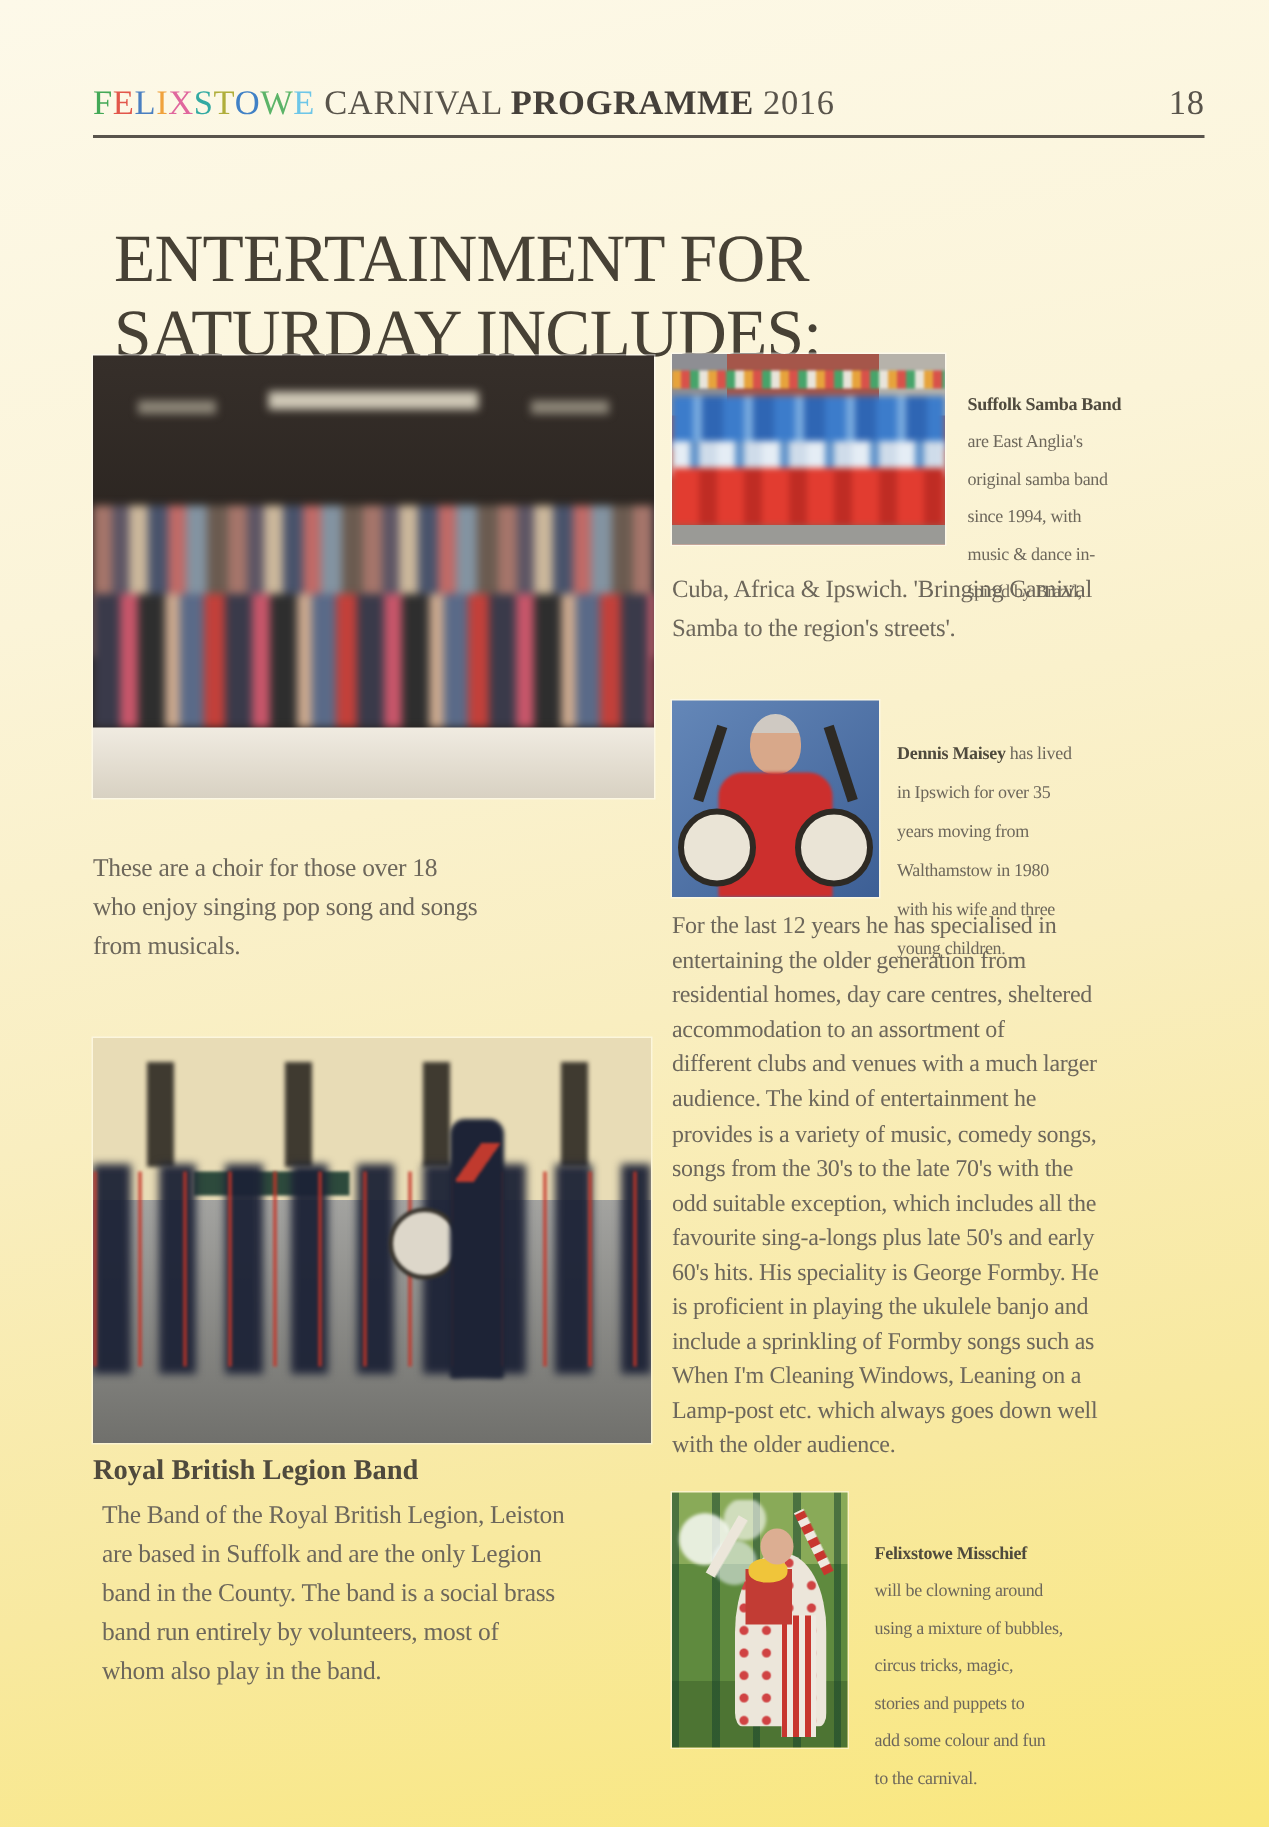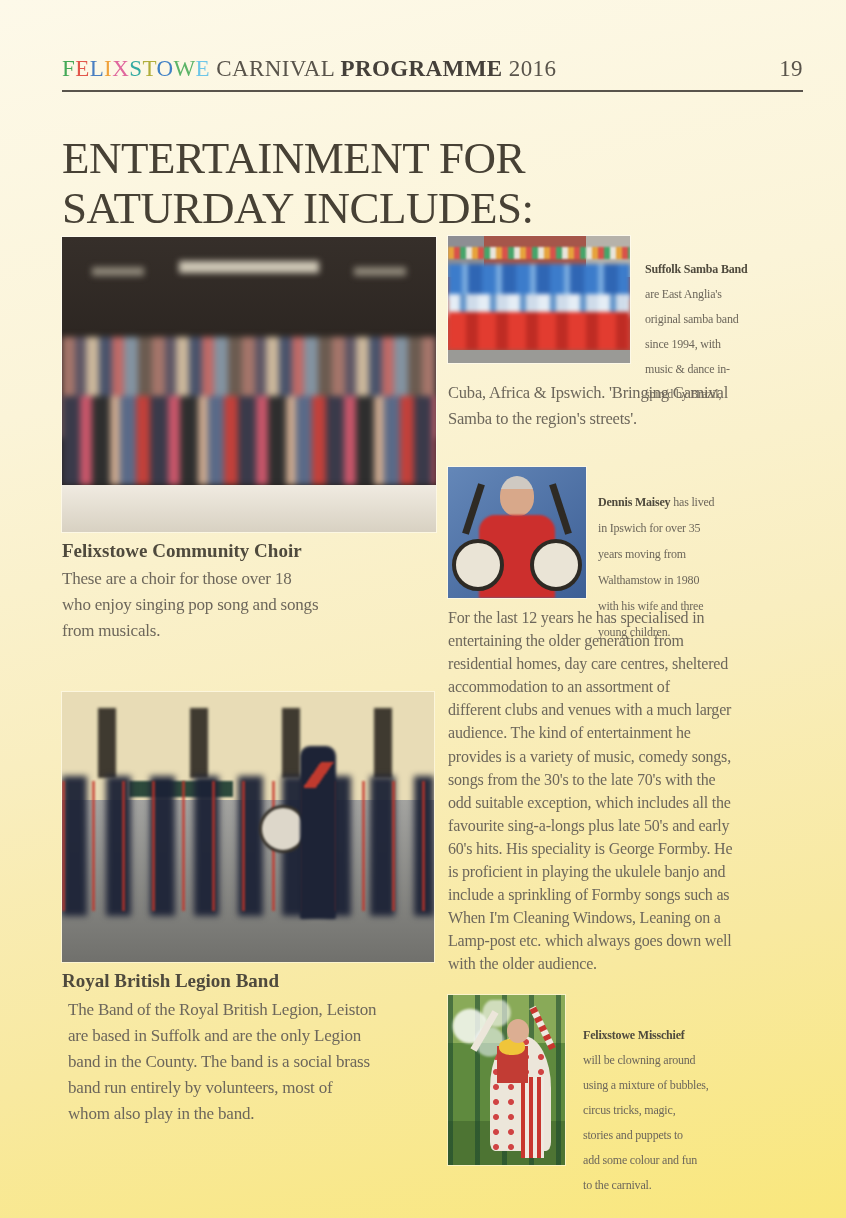--- a/index.html
+++ b/index.html
@@ -90,36 +90,35 @@
 
 <div class="page">
 
   <div class="masthead">
     <div>
       <span class="brand"><span style="color: rgb(68, 169, 87);">F</span><span style="color: rgb(226, 87, 75);">E</span><span style="color: rgb(74, 127, 193);">L</span><span style="color: rgb(240, 162, 60);">I</span><span style="color: rgb(224, 103, 157);">X</span><span style="color: rgb(51, 170, 162);">S</span><span style="color: rgb(176, 174, 59);">T</span><span style="color: rgb(64, 129, 198);">O</span><span style="color: rgb(92, 180, 104);">W</span><span style="color: rgb(110, 198, 232);">E</span></span>
       <span>CARNIVAL</span>
       <span class="programme">PROGRAMME</span>
       <span>2016</span>
     </div>
-    <span class="pagenum">19</span>
+    <span class="pagenum">18</span>
   </div>
   <div class="rule"></div>
 
-  <h1 class="title" style="margin:2px;font-weight:normal">ENTERTAINMENT FOR
+  <h1 class="title" style="margin:16px;font-weight:normal">ENTERTAINMENT FOR
 SATURDAY INCLUDES:</h1>
 
   <div class="photo choir" title="Large group photo of the community choir standing in a dark hall behind tables with white cloths">
     <div class="light"></div>
     <div class="light2"></div>
     <div class="light3"></div>
     <div class="crowd"></div>
     <div class="crowd2"></div>
     <div class="tables"></div>
   </div>
-  <div class="abs caption" style="left:62px;top:540px">Felixstowe Community Choir</div>
   <div class="abs txt body-l" style="left:62px;top:566px;width:378px">These are a choir for those over 18
 who enjoy singing pop song and songs
 from musicals.</div>
 
   <div class="photo legion" title="Brass band in navy uniforms with red trim marching down a street past a cream building with England flags">
     <div class="windows"></div>
     <div class="awning"></div>
     <div class="bandsmen"></div>
     <div class="trim"></div>
     <div class="drum"></div>

